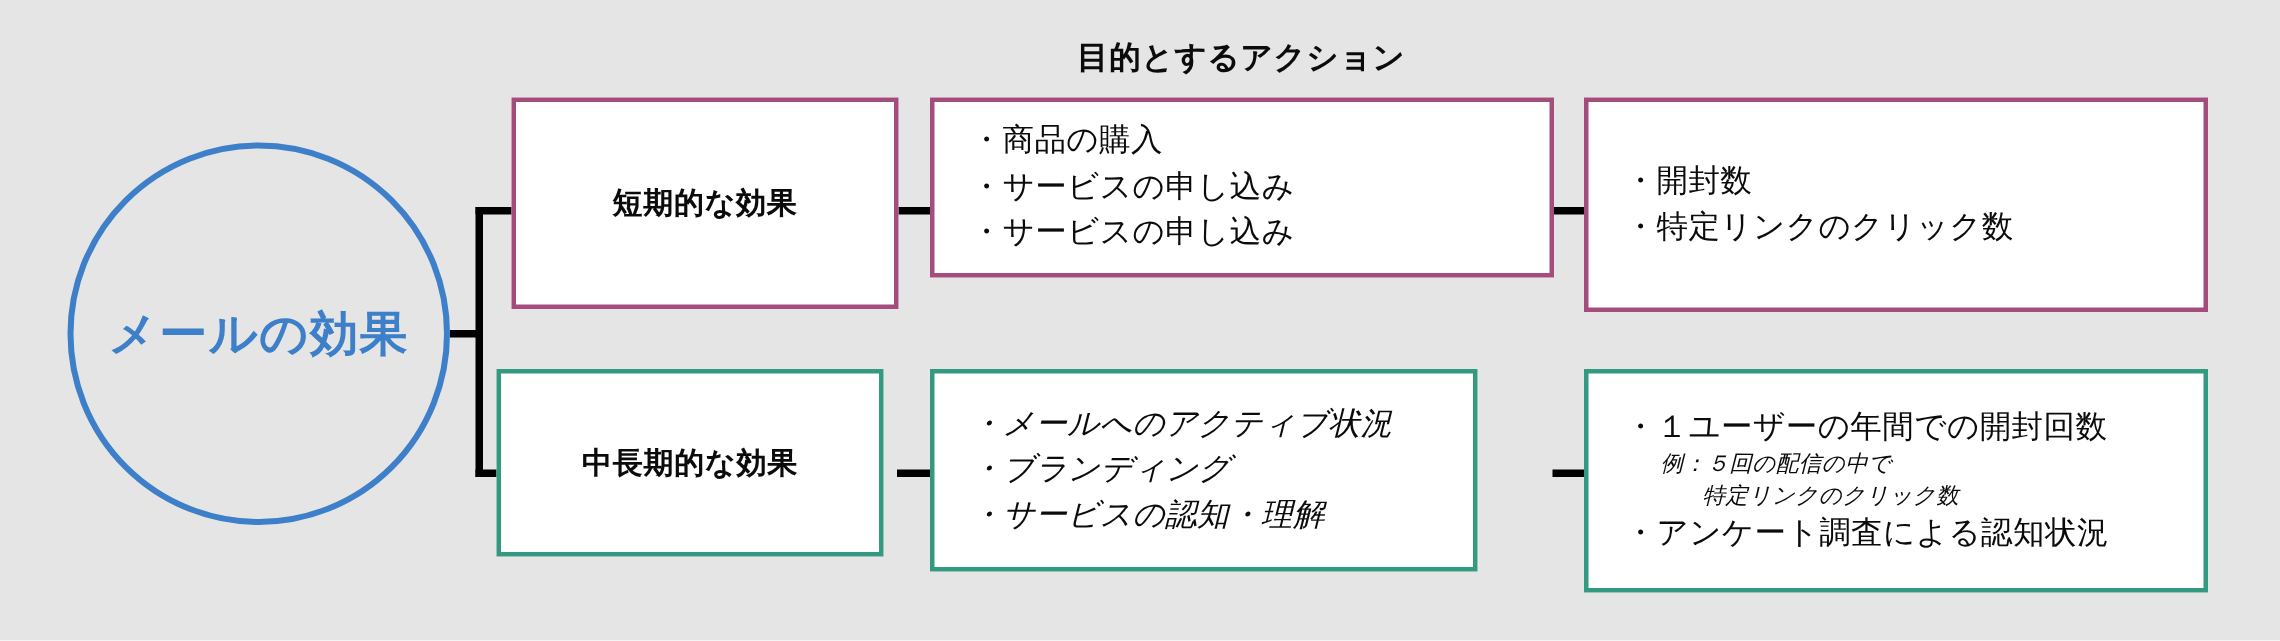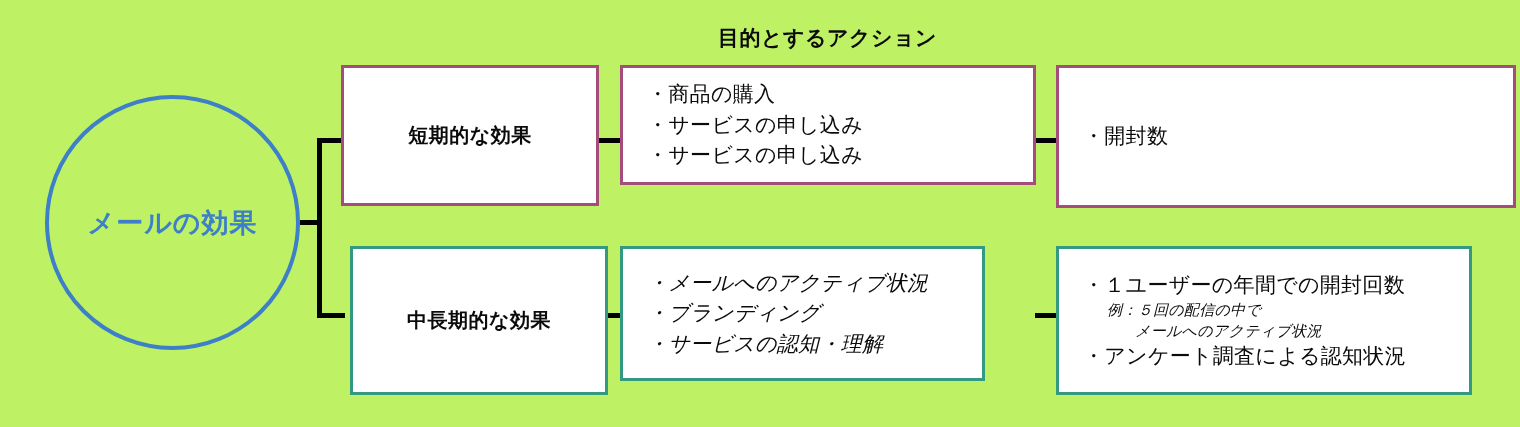--- a/index.html
+++ b/index.html
@@ -4,21 +4,21 @@
 <style>
   html, body {
     margin: 0;
     padding: 0;
     background: #ffffff;
   }
   #canvas {
     position: relative;
     width: 1520px;
     height: 427px;
-    background: #bef264;
+    background: #e5e5e5;
     font-family: "Liberation Sans", "DejaVu Sans", sans-serif;
     overflow: hidden;
   }
 
   
   .col-header {
     position: absolute;
     font-size: 21px;
     font-weight: bold;
     color: #0b0b0b;
@@ -36,21 +36,21 @@
     width: 255px;
     height: 255px;
     border: 4px solid #3d7fc8;
     border-radius: 50%;
     box-sizing: border-box;
     display: flex;
     align-items: center;
     justify-content: center;
   }
   #root-circle .label {
-    font-size: 27px;
+    font-size: 32px;
     font-weight: bold;
     color: #3d7fc8;
     letter-spacing: 1px;
     white-space: nowrap;
   }
 
   
   .conn { position: absolute; background: #000000; }
   #bracket-stem     { left: 300px; top: 220px; width: 22px;  height: 5px; }
   #bracket-spine    { left: 317px; top: 138px; width: 5px;   height: 180px; }
@@ -105,23 +105,23 @@
     white-space: nowrap;
     letter-spacing: 0.3px;
     padding-left: 24px;
     font-style: italic;
   }
   .sub-line.indent2 { padding-left: 52px; }
 
   
   #box-short-term   { left: 341px;  top: 65px;  width: 258px; height: 141px; }
   #box-short-action { left: 620px;  top: 65px;  width: 416px; height: 120px; }
-  #box-short-metric { left: 1056px; top: 65px;  width: 460px; height: 143px; }
+  #box-short-metric { left: 1056px; top: 65px;  width: 416px; height: 143px; }
 
-  #box-long-term    { left: 350px;  top: 246px; width: 258px; height: 149px; }
+  #box-long-term    { left: 331px;  top: 246px; width: 258px; height: 125px; }
   #box-long-action  { left: 620px;  top: 246px; width: 365px; height: 135px; font-style: italic; }
   #box-long-metric  { left: 1056px; top: 246px; width: 416px; height: 149px; }
 </style>
 </head>
 <body>
 
 <div id="canvas">
 
   <div class="col-header" id="header-action">目的とするアクション</div>
 
@@ -144,32 +144,33 @@
   </div>
 
   <div class="box listbox" id="box-short-action">
     <div class="bullet-line">・商品の購入</div>
     <div class="bullet-line">・サービスの申し込み</div>
     <div class="bullet-line">・サービスの申し込み</div>
   </div>
 
   <div class="box listbox" id="box-short-metric">
     <div class="bullet-line">・開封数</div>
+    <div class="bullet-line">・特定リンクのクリック数</div>
   </div>
 
   <div class="box green centered" id="box-long-term">
     <span class="box-title">中長期的な効果</span>
   </div>
 
   <div class="box green listbox" id="box-long-action">
     <div class="bullet-line">・メールへのアクティブ状況</div>
     <div class="bullet-line">・ブランディング</div>
     <div class="bullet-line">・サービスの認知・理解</div>
   </div>
 
   <div class="box green listbox" id="box-long-metric">
     <div class="bullet-line">・１ユーザーの年間での開封回数</div>
     <div class="sub-line">例：５回の配信の中で</div>
-    <div class="sub-line indent2">メールへのアクティブ状況</div>
+    <div class="sub-line indent2">特定リンクのクリック数</div>
     <div class="bullet-line">・アンケート調査による認知状況</div>
   </div>
 
 </div>
 
 </body></html>

